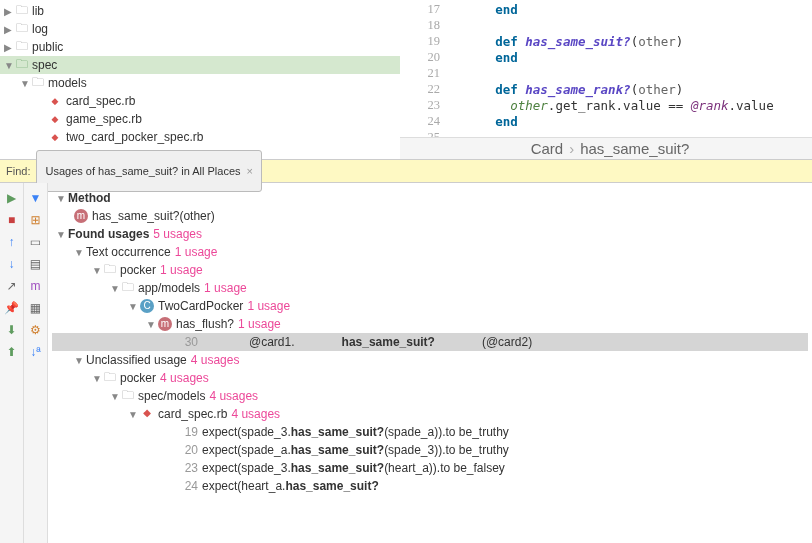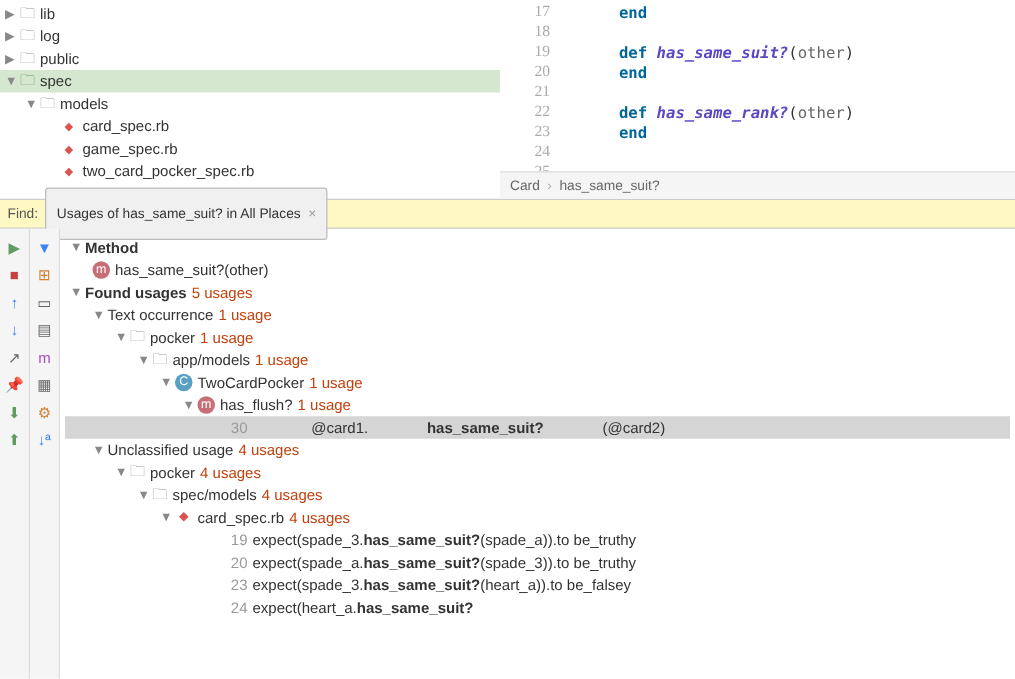--- a/index.html
+++ b/index.html
@@ -23,21 +23,21 @@
     .code-lines .line { height: 16px; white-space: pre; }
     .code-lines .line.highlight { background: #fffae3; }
     .kw-def { color: #006699; font-weight: bold; }
     .kw-end { color: #006699; font-weight: bold; }
     .mname { color: #5a47c4; font-style: italic; font-weight: bold; }
     .param { color: #666; }
     .receiver { color: #4f8241; font-style: italic; }
     .method { color: #333; }
     .ivar { color: #7a2f7a; font-style: italic; }
     .op { color: #333; }
-    .breadcrumbs { height: 22px; border-top: 1px solid #ddd; background: #f5f5f5; display: flex; align-items: center; font-size: 11px; color: #666; padding-left: 8px; }
+    .breadcrumbs { height: 22px; border-top: 1px solid #ddd; background: #f5f5f5; display: flex; align-items: center; font-size: 15px; color: #666; padding-left: 8px; justify-content: center; }
     .bc-sep { margin: 0 6px; color: #aaa; }
     .find-bar { height: 23px; display: flex; align-items: center; background: #fef9c3; border-bottom: 1px solid #ccc; font-size: 11px; }
     .find-label { padding: 0 6px; color: #555; }
     .find-tab { background: #f0f0f0; border: 1px solid #bbb; border-radius: 3px; padding: 14px 8px; display: flex; align-items: center; font-size: 11px; }
     .find-tab-close { margin-left: 6px; color: #999; cursor: pointer; }
     .find-body { display: flex; height: 360px; }
     .find-toolbar { width: 24px; border-right: 1px solid #ddd; background: #f5f5f5; display: flex; flex-direction: column; align-items: center; padding-top: 4px; }
     .find-toolbar2 { width: 24px; border-right: 1px solid #ddd; background: #f5f5f5; display: flex; flex-direction: column; align-items: center; padding-top: 4px; }
     .tb-btn { width: 18px; height: 18px; margin: 2px 0; display: flex; align-items: center; justify-content: center; font-size: 12px; color: #666; cursor: pointer; }
     .tb-btn.blue { color: #3b82f6; }
@@ -50,21 +50,21 @@
     .fr-row.selected { background: #d5d5d5; gap: 47px; }
     .fr-chevron { width: 10px; color: #888; font-size: 10px; margin-right: 2px; }
     .fr-indent0 { padding-left: 4px; }
     .fr-indent1 { padding-left: 22px; }
     .fr-indent2 { padding-left: 40px; }
     .fr-indent3 { padding-left: 58px; }
     .fr-indent4 { padding-left: 76px; }
     .fr-indent5 { padding-left: 94px; }
     .fr-indent6 { padding-left: 120px; }
     .fr-bold { font-weight: bold; }
-    .fr-gray { color: #c2410c; margin-left: 4px; }
+    .fr-gray { color: #ec4899; margin-left: 4px; }
     .fr-linenum { color: #999; margin-right: 4px; width: 26px; text-align: right; display: inline-block; }
     .fr-match { font-weight: bold; }
     .badge-m { display: inline-block; width: 14px; height: 14px; line-height: 14px; text-align: center; font-size: 10px; color: #fff; background: #c76f77; border-radius: 7px; margin-right: 4px; }
     .badge-c { display: inline-block; width: 14px; height: 14px; line-height: 14px; text-align: center; font-size: 10px; color: #fff; background: #5aa0c5; border-radius: 7px; margin-right: 4px; }
     .fr-icon { display: inline-block; width: 14px; height: 14px; margin-right: 4px; font-size: 10px; color: #d9534f; text-align: center; }
     .fr-folder { color: #999; margin-right: 4px; }
     .cursor { display: inline-block; width: 1px; height: 14px; background: #000; vertical-align: middle; }
   </style>
 </head>
 <body>
@@ -125,20 +125,21 @@
           <div class="line">24</div>
           <div class="line">25</div>
         </div>
       <div class="code-lines" id="code-lines">
           <div class="line">      <span class="kw-end">end</span></div>
           <div class="line"></div>
           <div class="line">      <span class="kw-def">def</span> <span class="mname">has_same_suit?</span>(<span class="param">other</span>)</div>
           <div class="line">      <span class="kw-end">end</span></div>
           <div class="line"></div>
           <div class="line">      <span class="kw-def">def</span> <span class="mname">has_same_rank?</span>(<span class="param">other</span>)</div>
+          <div class="line">        <span class="receiver">other</span><span class="method">.get_rank.value</span> <span class="op">==</span> <span class="ivar">@rank</span><span class="method">.value</span></div>
           <div class="line">      <span class="kw-end">end</span></div>
         </div>
     </div>
     <div class="breadcrumbs">
       <span>Card</span>
       <span class="bc-sep">›</span>
       <span>has_same_suit?</span>
     </div>
   </div>
 </div>

